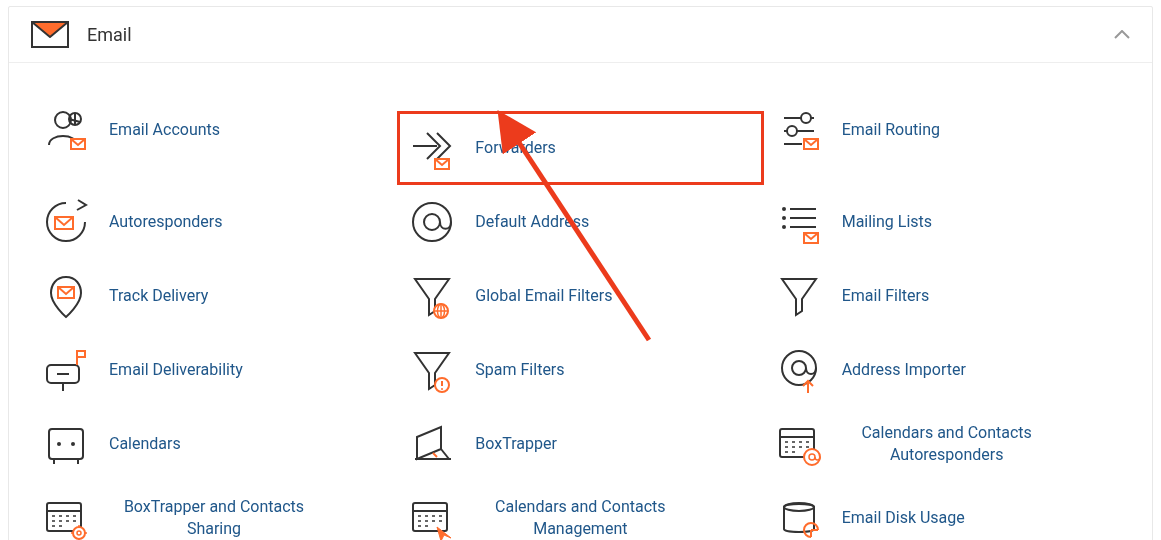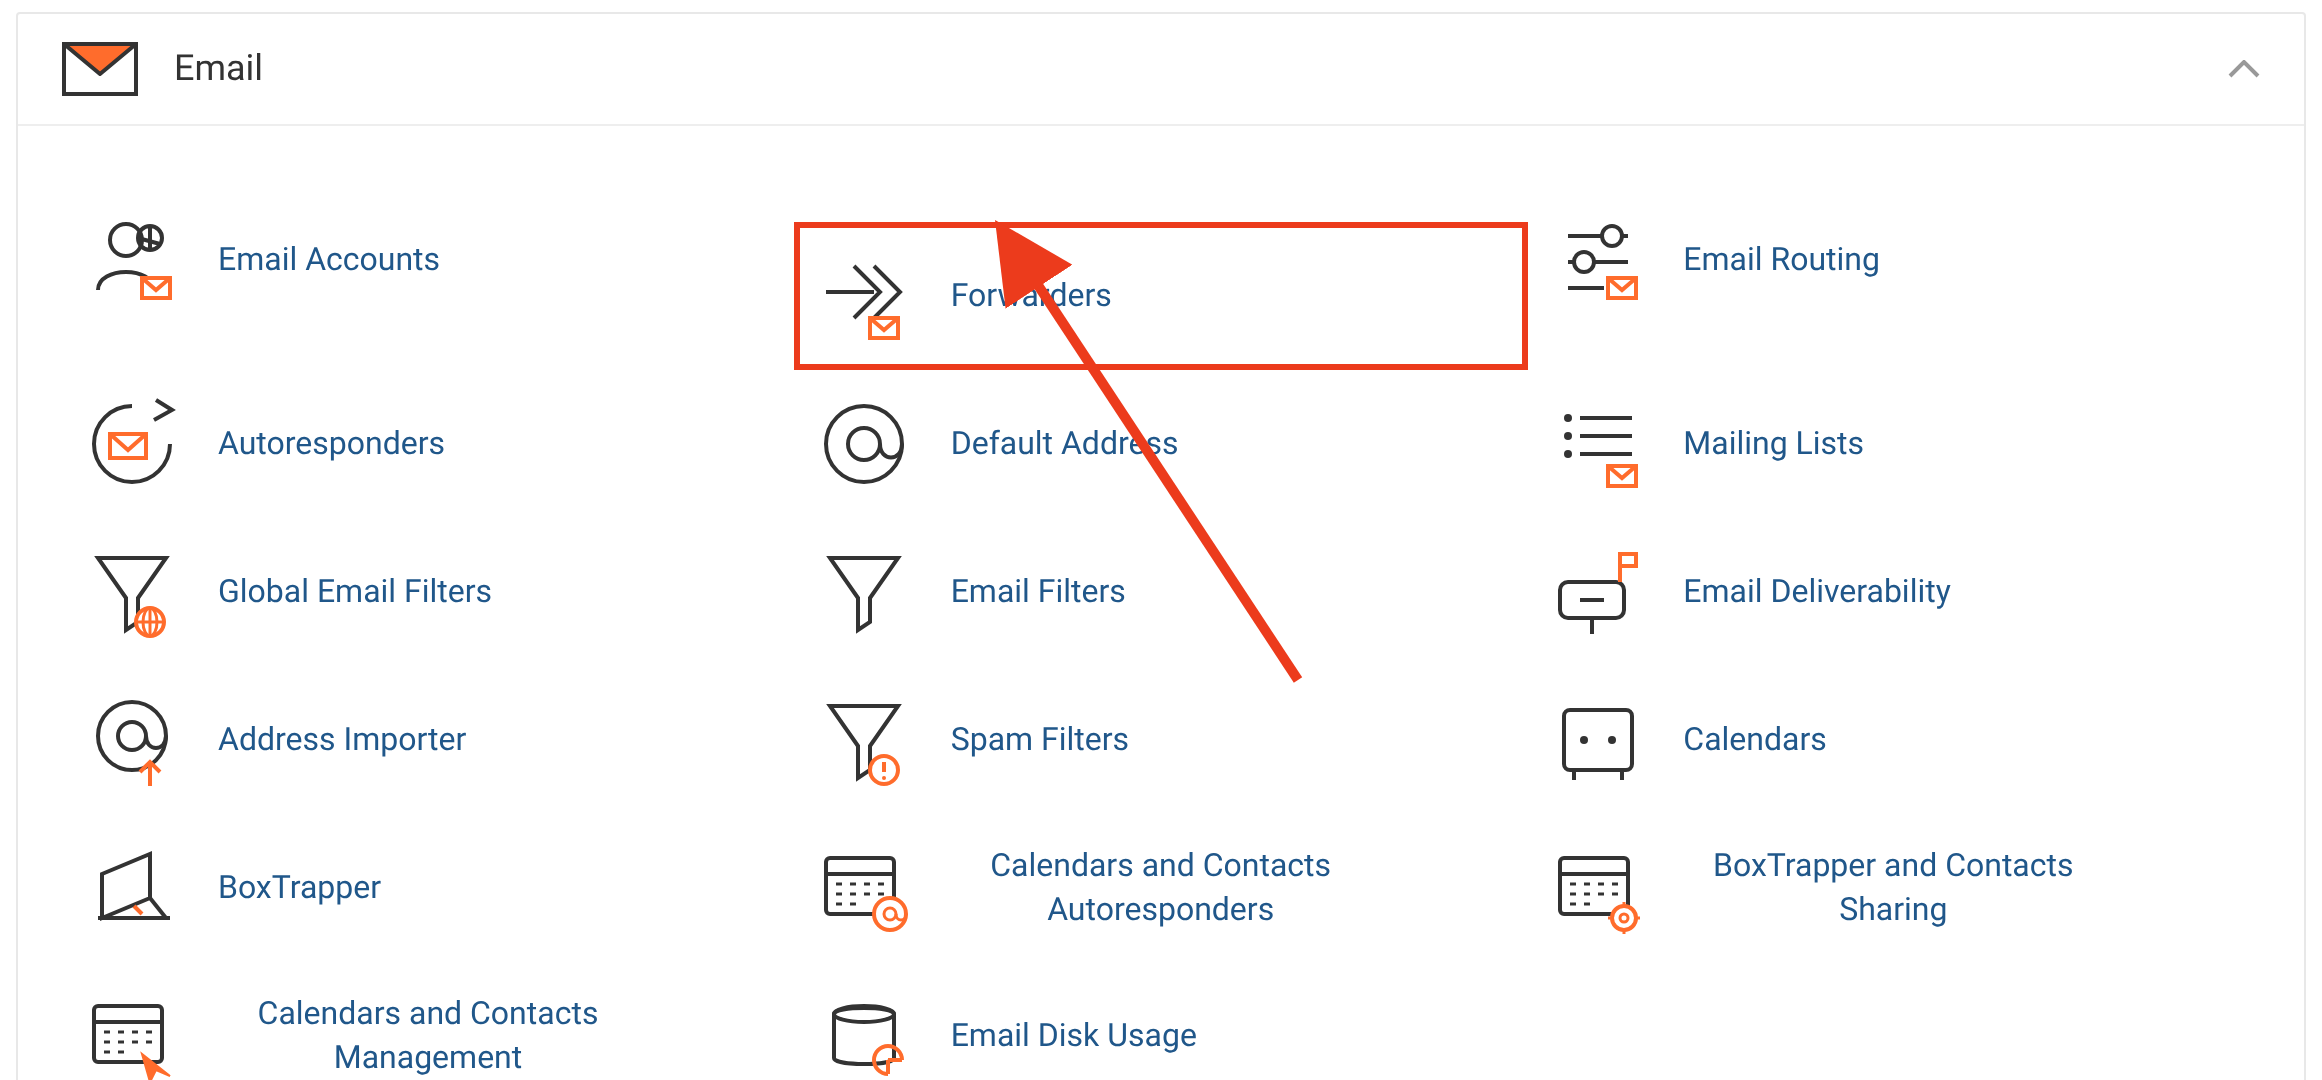--- a/index.html
+++ b/index.html
@@ -180,20 +180,30 @@
             <line x1="16" y1="21" x2="42" y2="21" stroke="#333" stroke-width="2"></line>
             <circle cx="10" cy="30" r="2" fill="#333"></circle>
             <line x1="16" y1="30" x2="42" y2="30" stroke="#333" stroke-width="2"></line>
             <rect x="30" y="36" width="14" height="10" fill="#fff" stroke="#ff6c2c" stroke-width="2"></rect>
             <path d="M30 36 L37 42 L44 36" fill="none" stroke="#ff6c2c" stroke-width="2"></path>
           </svg>
         </span>
         <span class="item-label">Mailing Lists</span>
       </div>
 
+      <div class="item">
+        <span class="icon">
+          <svg width="50" height="50" viewBox="0 0 50 50">
+            <path d="M25 6 C15 6 10 14 10 22 C10 33 25 46 25 46 C25 46 40 33 40 22 C40 14 35 6 25 6 Z" fill="none" stroke="#333" stroke-width="2"></path>
+            <rect x="17" y="16" width="16" height="11" fill="#fff" stroke="#ff6c2c" stroke-width="2"></rect>
+            <path d="M17 16 L25 23 L33 16" fill="none" stroke="#ff6c2c" stroke-width="2"></path>
+          </svg>
+        </span>
+        <span class="item-label">Track Delivery</span>
+      </div>
 
       <div class="item">
         <span class="icon">
           <svg width="50" height="50" viewBox="0 0 50 50">
             <path d="M8 8 L42 8 L28 28 L28 40 L22 44 L22 28 Z" fill="none" stroke="#333" stroke-width="2"></path>
             <circle cx="34" cy="40" r="7" fill="#fff" stroke="#ff6c2c" stroke-width="2"></circle>
             <line x1="27" y1="40" x2="41" y2="40" stroke="#ff6c2c" stroke-width="1.5"></line>
             <line x1="34" y1="33" x2="34" y2="47" stroke="#ff6c2c" stroke-width="1.5"></line>
             <ellipse cx="34" cy="40" rx="3.5" ry="7" fill="none" stroke="#ff6c2c" stroke-width="1.5"></ellipse>
           </svg>
@@ -219,40 +229,40 @@
             <line x1="36" y1="20" x2="36" y2="6" stroke="#ff6c2c" stroke-width="2"></line>
             <rect x="36" y="6" width="8" height="6" fill="none" stroke="#ff6c2c" stroke-width="2"></rect>
           </svg>
         </span>
         <span class="item-label">Email Deliverability</span>
       </div>
 
       <div class="item">
         <span class="icon">
           <svg width="50" height="50" viewBox="0 0 50 50">
+            <path d="M8 8 L42 8 L28 28 L28 40 L22 44 L22 28 Z" fill="none" stroke="#333" stroke-width="2"></path>
+            <circle cx="35" cy="40" r="7" fill="#fff" stroke="#ff6c2c" stroke-width="2"></circle>
+            <line x1="35" y1="36" x2="35" y2="41" stroke="#ff6c2c" stroke-width="2"></line>
+            <circle cx="35" cy="44" r="1" fill="#ff6c2c"></circle>
+          </svg>
+        </span>
+        <span class="item-label">Spam Filters</span>
+      </div>
+
+      <div class="item">
+        <span class="icon">
+          <svg width="50" height="50" viewBox="0 0 50 50">
             <circle cx="25" cy="23" r="17" fill="none" stroke="#333" stroke-width="2"></circle>
             <circle cx="25" cy="23" r="7" fill="none" stroke="#333" stroke-width="2"></circle>
             <path d="M32 23 C32 31 42 31 42 23" fill="none" stroke="#333" stroke-width="2"></path>
             <line x1="34" y1="48" x2="34" y2="36" stroke="#ff6c2c" stroke-width="2"></line>
             <path d="M29 41 L34 36 L39 41" fill="none" stroke="#ff6c2c" stroke-width="2"></path>
           </svg>
         </span>
         <span class="item-label">Address Importer</span>
-      </div>
-
-      <div class="item">
-        <span class="icon">
-          <svg width="50" height="50" viewBox="0 0 50 50">
-            <path d="M8 8 L42 8 L28 28 L28 40 L22 44 L22 28 Z" fill="none" stroke="#333" stroke-width="2"></path>
-            <circle cx="35" cy="40" r="7" fill="#fff" stroke="#ff6c2c" stroke-width="2"></circle>
-            <line x1="35" y1="36" x2="35" y2="41" stroke="#ff6c2c" stroke-width="2"></line>
-            <circle cx="35" cy="44" r="1" fill="#ff6c2c"></circle>
-          </svg>
-        </span>
-        <span class="item-label">Spam Filters</span>
       </div>
 
       <div class="item">
         <span class="icon">
           <svg width="50" height="50" viewBox="0 0 50 50">
             <rect x="8" y="10" width="34" height="30" rx="3" fill="none" stroke="#333" stroke-width="2"></rect>
             <circle cx="18" cy="25" r="2" fill="#333"></circle>
             <circle cx="32" cy="25" r="2" fill="#333"></circle>
             <line x1="13" y1="40" x2="13" y2="45" stroke="#333" stroke-width="2"></line>
             <line x1="37" y1="40" x2="37" y2="45" stroke="#333" stroke-width="2"></line>

